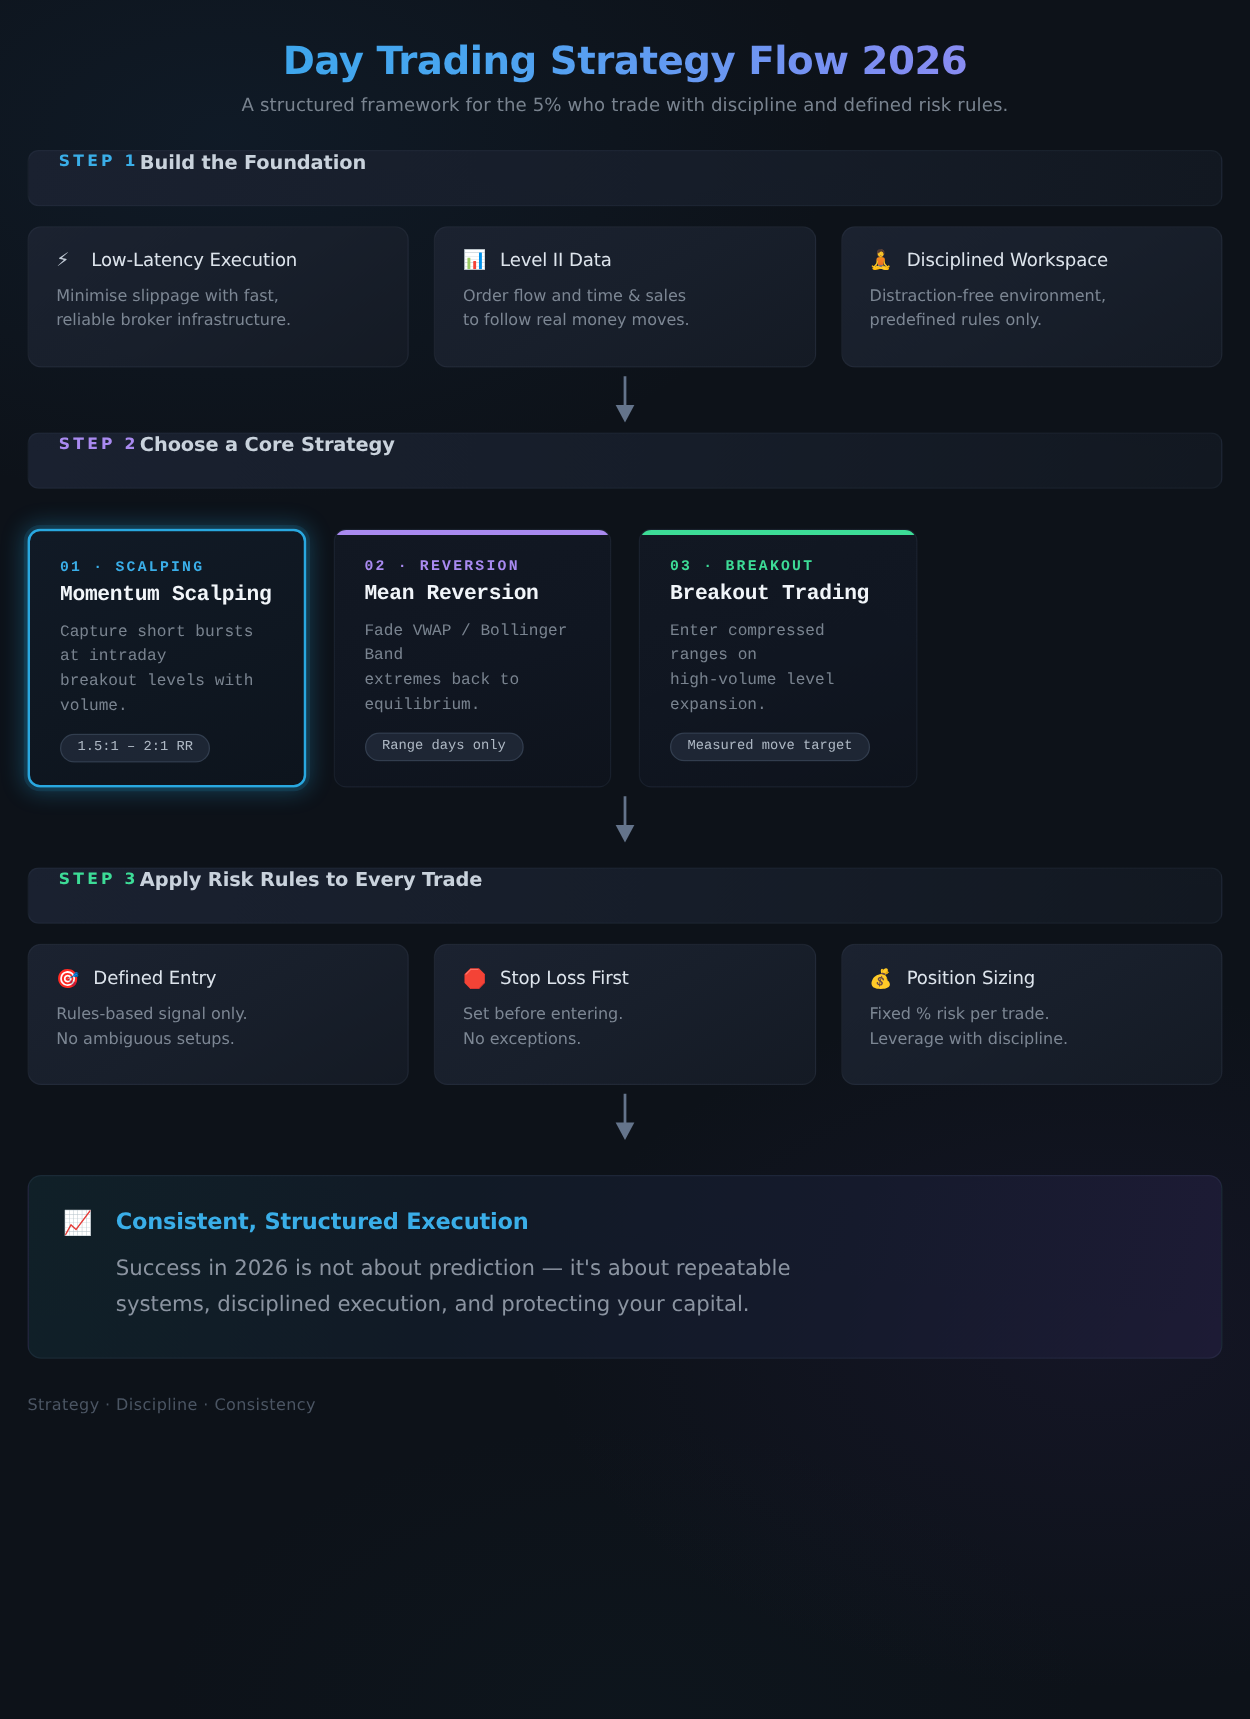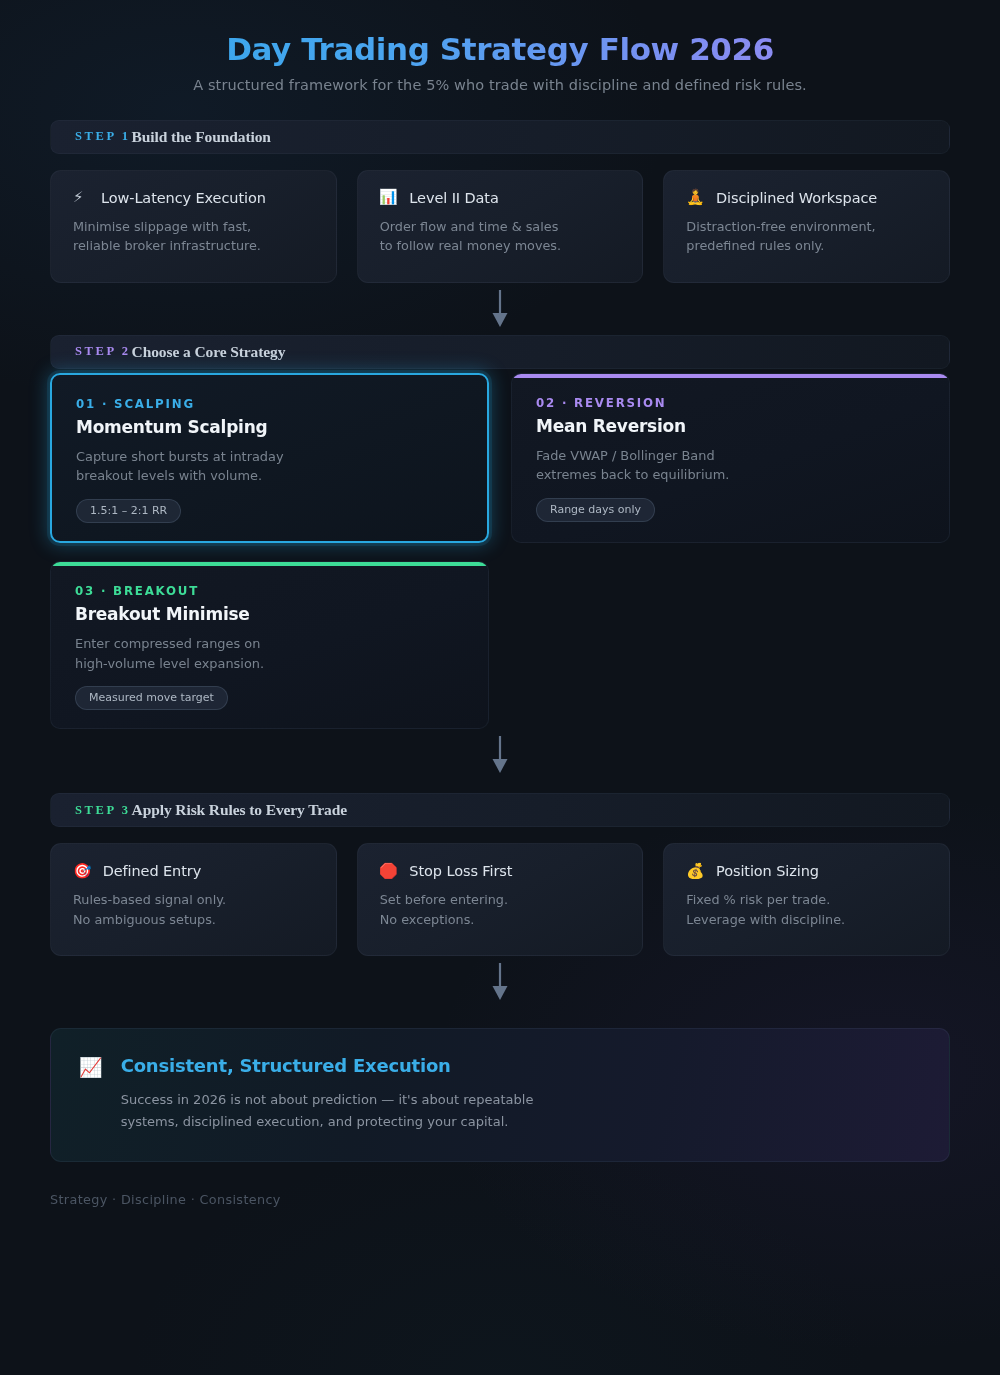--- a/index.html
+++ b/index.html
@@ -15,21 +15,21 @@
 
   .page {
     position: relative;
     width: 1000px;
     height: 1375px;
     background:
       radial-gradient(ellipse 700px 420px at 18% 8%, rgba(30,70,110,0.16), transparent 70%),
       radial-gradient(ellipse 640px 400px at 88% 78%, rgba(70,45,120,0.13), transparent 70%),
       radial-gradient(ellipse 520px 330px at 50% 100%, rgba(20,60,70,0.08), transparent 72%),
       #0d1219;
-    padding: 0 50px;
+    padding: 0 22px;
   }
 
   
   .header { padding-top: 30px; text-align: center; }
 
   .title {
     font-size: 31px;
     font-weight: bold;
     letter-spacing: -0.4px;
     background: linear-gradient(96deg, #2fa8e8 0%, #4aa5f0 38%, #7f8df2 72%, #a98af0 100%);
@@ -43,28 +43,26 @@
   .subtitle {
     margin-top: 8px;
     font-size: 14.5px;
     color: #79838f;
     letter-spacing: 0.1px;
   }
 
   
   .step-bar {
     margin-top: 27px;
-    height: 34px;
+    height: 45px;
     display: flex;
-    align-items: center;
     padding-left: 24px;
     border-radius: 9px;
     background: linear-gradient(100deg, #1a2130 0%, #161d29 55%, #121821 100%);
     border: 1px solid rgba(120,140,170,0.07);
-    font-family: Liberation Serif, serif;
   }
   .step-kicker {
     font-size: 12.5px;
     font-weight: bold;
     letter-spacing: 2.6px;
     margin-right: 1px;
   }
   .step-title {
     font-size: 15.5px;
     font-weight: bold;
@@ -110,23 +108,24 @@
     height: 52px;
     display: flex;
     align-items: center;
     justify-content: center;
   }
   .arrow-wrap svg { display: block; }
 
   
   .strategy-grid {
     display: grid;
-    grid-template-columns: 1fr 1fr;
+    grid-template-columns: 1fr 1fr 1fr 1fr;
     gap: 18px 22px;
-    margin-top: 4px;
+    margin-top: 32px;
+    font-family: Liberation Mono, monospace;
   }
 
   .strategy-card {
     position: relative;
     border-radius: 10px;
     background: linear-gradient(160deg, #121823 0%, #101621 55%, #0e131c 100%);
     border: 1px solid rgba(120,145,180,0.09);
     padding: 22px 24px 18px;
     overflow: hidden;
   }
@@ -189,21 +188,21 @@
     padding-top: 2px;
   }
   .cc-title {
     font-size: 18px;
     font-weight: bold;
     color: #3aaee8;
     letter-spacing: -0.2px;
   }
   .cc-desc {
     margin-top: 13px;
-    font-size: 13px;
+    font-size: 17px;
     line-height: 1.68;
     color: #8b94a1;
     white-space: pre-line;
   }
 
   
   .footer {
     margin-top: 30px;
     text-align: left;
     font-size: 12.8px;
@@ -280,21 +279,21 @@
       <div class="sc-kicker" style="color: rgb(169, 138, 240);">02 · REVERSION</div>
       <div class="sc-title">Mean Reversion</div>
       <div class="sc-desc">Fade VWAP / Bollinger Band
 extremes back to equilibrium.</div>
       <span class="sc-pill">Range days only</span>
     </div>
 
     <div class="strategy-card">
       <div class="accent-bar" style="background: rgb(61, 220, 151);"></div>
       <div class="sc-kicker" style="color: rgb(61, 220, 151);">03 · BREAKOUT</div>
-      <div class="sc-title">Breakout Minimise</div>
+      <div class="sc-title">Breakout Trading</div>
       <div class="sc-desc">Enter compressed ranges on
 high-volume level expansion.</div>
       <span class="sc-pill">Measured move target</span>
     </div>
 
 
   </div>
 
   <div class="arrow-wrap">
     <svg width="20" height="40" viewBox="0 0 20 40">

